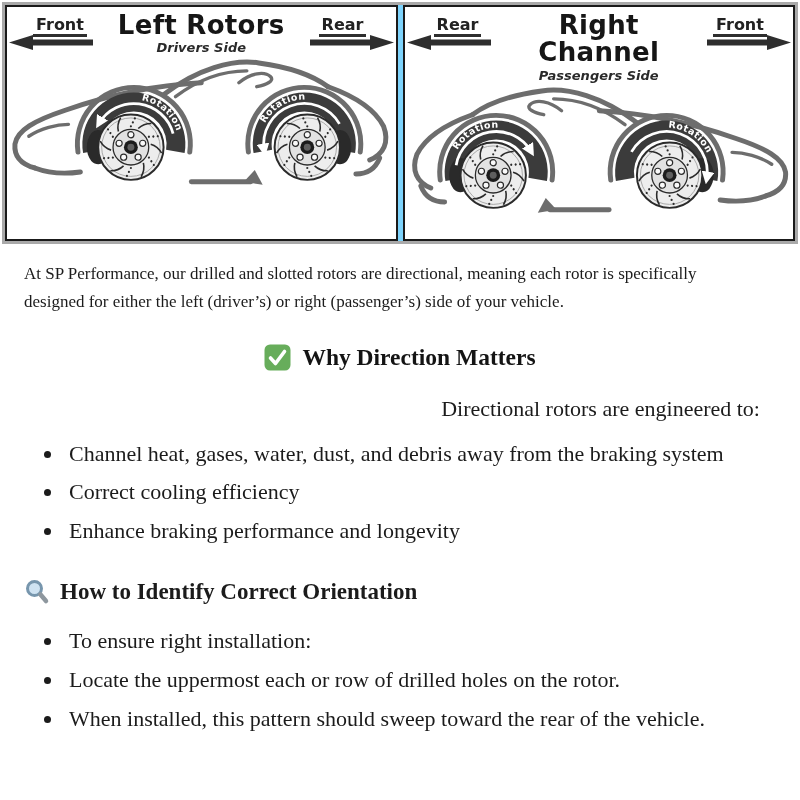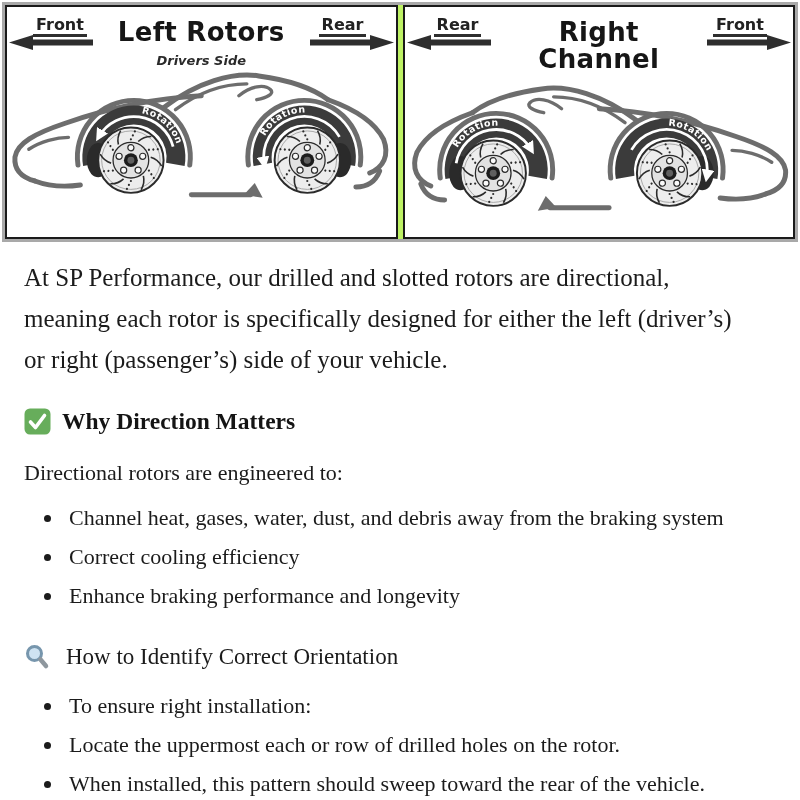--- a/index.html
+++ b/index.html
@@ -3,64 +3,64 @@
 <meta charset="utf-8">
 <style>
   html, body { margin:0; padding:0; }
   body {
     width:800px; height:800px; overflow:hidden; background:#fff;
     font-family:"Liberation Serif", serif; color:#1b1b1b;
   }
 
   
   .figure {
-    margin:2px 2px 0; border:3px solid #a9a9a9; background:#bef264;
+    margin:2px 2px 0; border:3px solid #a9a9a9; background:#7dd3fc;
     display:flex; gap:5px;
   }
   .panel { flex:1 1 0; min-width:0; background:#fff; border:2px solid #1a1a1a; }
   .panel-header { display:flex; align-items:flex-start; padding:5px 8px 0; }
   .dir { width:90px; flex:0 0 auto; display:flex; flex-direction:column; align-items:center; padding-top:4px; }
   .dir-text {
     font-family:"DejaVu Sans", sans-serif; font-weight:bold; font-size:16px;
     color:#222; border-bottom:3px solid #2e2e2e; padding:0 3px 0; line-height:1.1;
   }
   .dir svg { display:block; margin-top:-2px; fill:#2e2e2e; }
   .dir.left  svg { transform:translateX(-9px); }
   .dir.right svg { transform:translateX(9px); }
   .titles { flex:1 1 auto; text-align:center; }
   .panel-title {
-    margin:7px; font-family:"DejaVu Sans", sans-serif; font-weight:bold;
+    margin:0; font-family:"DejaVu Sans", sans-serif; font-weight:bold;
     font-size:26px; line-height:1.05; color:#161616; letter-spacing:.3px;
   }
   .panel-subtitle {
     font-family:"DejaVu Sans", sans-serif; font-style:italic; font-weight:bold;
     font-size:13px; color:#2a2a2a; margin-top:1px;
   }
   .car-svg { display:block; width:100%; }
   .car-line { stroke:#6d6d6d; stroke-width:5; fill:none; stroke-linecap:round; }
   .car-line.thin { stroke-width:3.4; }
   .rot {
     font-family:"DejaVu Sans", sans-serif; font-weight:bold; font-size:9.5px;
     fill:#ffffff; letter-spacing:.5px;
   }
   .rot-arrow { stroke:#ffffff; stroke-width:2.8; fill:none; }
 
   
   .article { padding:0 24px; }
-  .intro { font-size:25px; line-height:1.63; margin:16px 0 0; max-width:718px; }
+  .intro { font-size:17px; line-height:1.63; margin:16px 0 0; max-width:718px; }
   .h-check {
     display:flex; align-items:center; gap:11px; margin:28px 0 0;
-    font-size:23.5px; font-weight:bold; color:#141414;
+    font-size:23.5px; font-weight:bold; color:#141414;justify-content:center;
   }
   .h-mag {
-    display:flex; align-items:center; gap:16px; margin:30px 0 0;
-    font-size:23px; font-weight:normal; color:#1b1b1b;
+    display:flex; align-items:center; gap:10px; margin:30px 0 0;
+    font-size:23px; font-weight:bold; color:#1b1b1b;
   }
   .h-check svg, .h-mag svg { flex:0 0 auto; display:block; }
-  .lead { font-size:22px; margin:25px 0 0; }
+  .lead { font-size:22px; margin:25px 16px 0;text-align:right; }
   ul.bullets { list-style:disc; margin:14px 0 0; padding-left:40px; }
   ul.bullets li { font-size:22px; line-height:1.63; margin:3px 0; padding-left:5px; max-width:680px; }
 </style>
 </head>
 <body>
 
 <div class="page">
 
   <figure class="figure" style="margin:2px 2px 0;">
 
@@ -179,20 +179,21 @@
     <section class="panel">
       <div class="panel-header">
         <div class="dir left">
           <span class="dir-text">Rear</span>
           <svg width="84" height="15" viewBox="0 0 84 15">
             <polygon points="0,7.5 24,0 24,4.5 84,4.5 84,10.5 24,10.5 24,15"></polygon>
           </svg>
         </div>
         <div class="titles">
           <h2 class="panel-title">Right Channel</h2>
+          <div class="panel-subtitle">Passengers Side</div>
         </div>
         <div class="dir right">
           <span class="dir-text">Front</span>
           <svg width="84" height="15" viewBox="0 0 84 15">
             <polygon points="84,7.5 60,0 60,4.5 0,4.5 0,10.5 60,10.5 60,15"></polygon>
           </svg>
         </div>
       </div>
 
       <svg class="car-svg" viewBox="0 0 392 158" preserveAspectRatio="xMidYMax meet">

